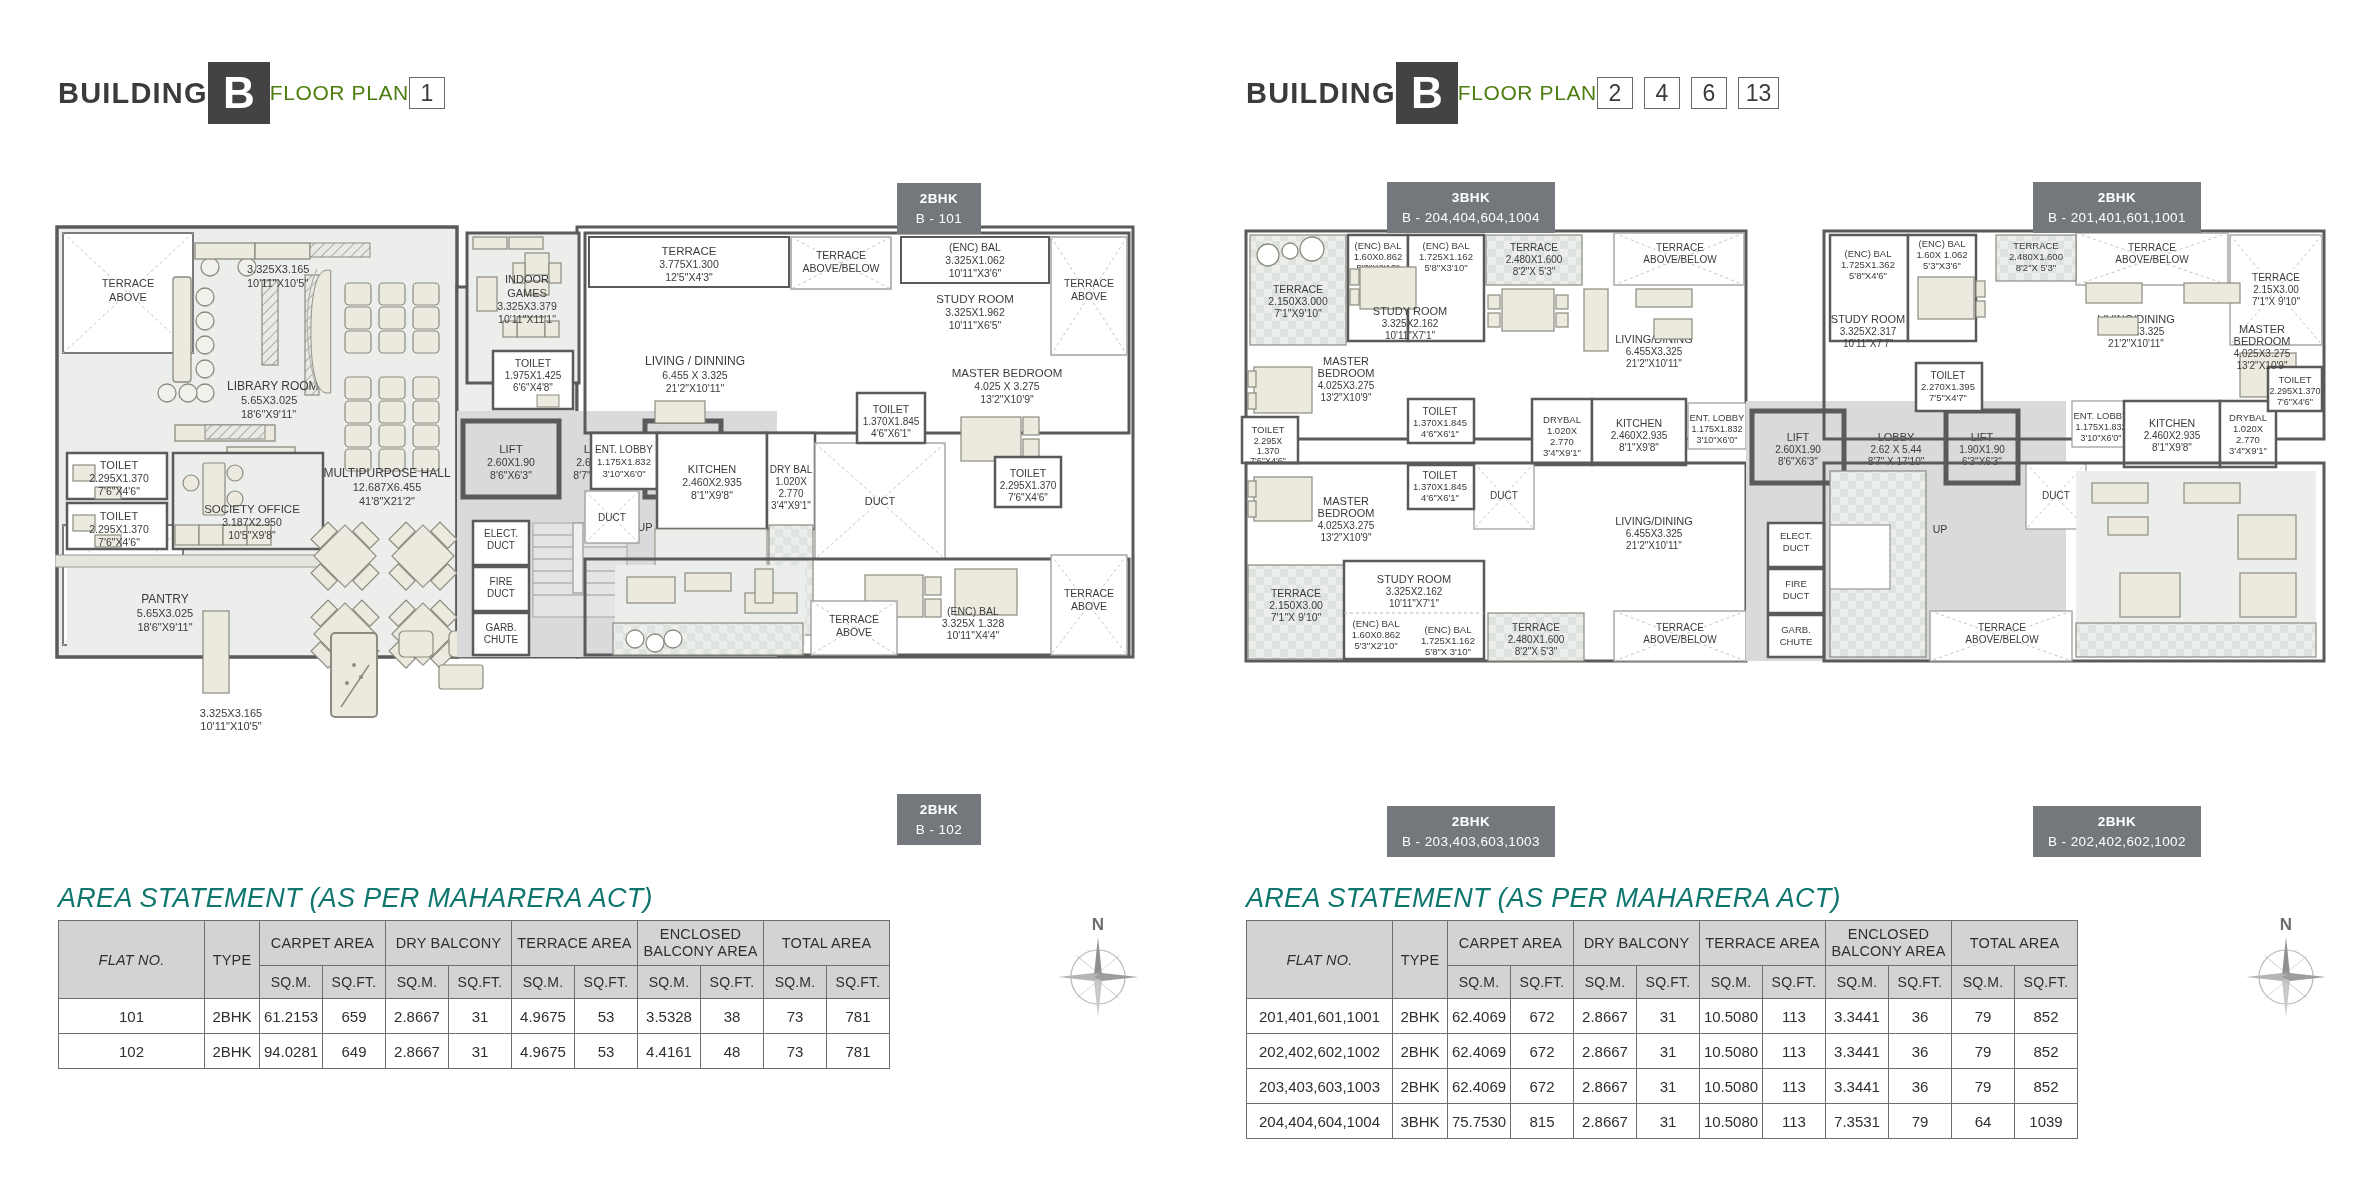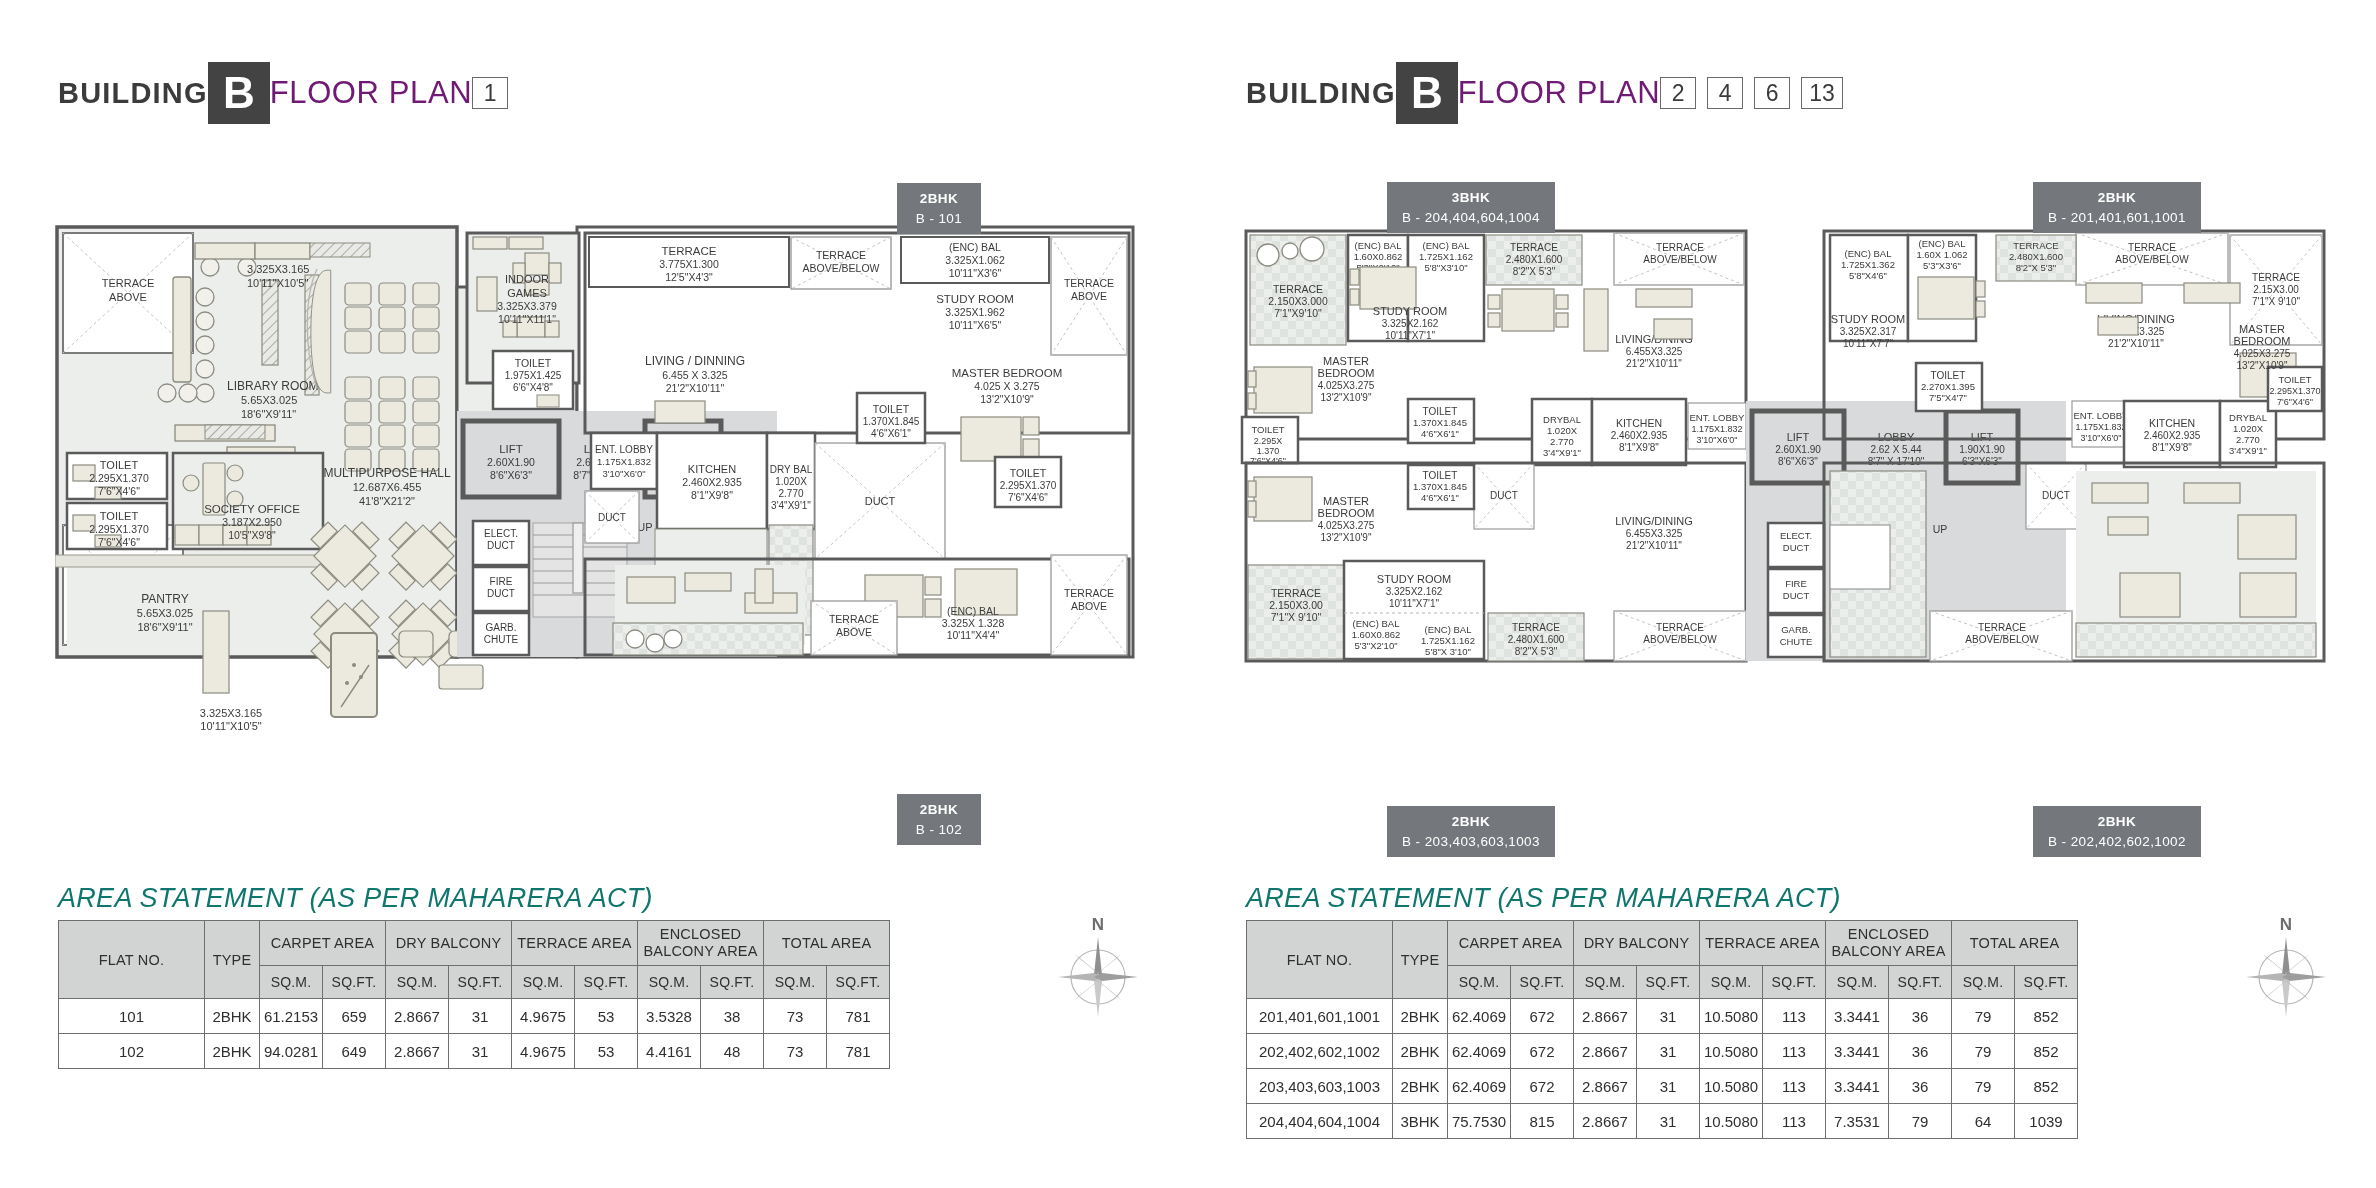--- a/index.html
+++ b/index.html
@@ -6,40 +6,40 @@
   body{width:2376px;height:1188px;font-family:"Liberation Sans",sans-serif;color:#3b3b3b;-webkit-font-smoothing:antialiased;}
   .page{position:relative;width:2376px;height:1188px;overflow:hidden;}
   .panel{position:absolute;top:0;height:1188px;width:1188px;}
   .panel-left{left:0;}
   .panel-right{left:1188px;}
 
   
   .hdr{position:absolute;display:flex;align-items:center;}
   .hdr-building{font-size:29px;font-weight:bold;letter-spacing:1.2px;color:#3b3b3b;}
   .hdr-badge{width:62px;height:62px;background:#434343;color:#fff;display:flex;align-items:center;justify-content:center;font-size:44px;font-weight:bold;line-height:1;}
-  .hdr-floorplan{font-size:31px;letter-spacing:.6px;color:#701a75;}
+  .hdr-floorplan{font-size:21px;letter-spacing:.6px;color:#4d7c0f;}
   .fp-nums{display:flex;gap:11px;}
   .fp-num{min-width:20px;height:30px;padding:0 7px;border:1.6px solid #6a6a6a;display:flex;align-items:center;justify-content:center;font-size:23px;color:#3b3b3b;}
 
   
   .plan{position:absolute;}
   .plan svg{display:block;}
 
   
   .utag{position:absolute;background:#74787c;color:#fff;text-align:center;font-size:13.5px;line-height:1.45;padding:6px 13px;letter-spacing:.4px;box-sizing:border-box;}
   .utag b{font-weight:bold;display:block;}
 
   
   .as-title{position:absolute;font-size:27px;letter-spacing:.3px;color:#0f766e;white-space:nowrap;font-style:italic;}
   table.as{position:absolute;border-collapse:collapse;font-size:14.5px;color:#2f2f2f;background:#fff;}
   table.as th,table.as td{border:1.3px solid #6f6f6f;text-align:center;padding:0;}
   table.as thead th{background:#d2d4d4;font-weight:normal;letter-spacing:.2px;}
   table.as .grp{height:44px;font-size:14.5px;line-height:1.15;}
   table.as .unit{height:32px;font-size:14px;}
-  table.as .rowspan2{height:76px;}
+  table.as .rowspan2{height:76px;font-style:italic;}
   table.as tbody td{height:34px;background:#fff;font-size:15px;}
   table.as .c-flat{width:145px;}
   table.as .c-type{width:54px;}
   table.as .c-v{width:62px;}
   .as-right .c-flat{width:195px;}
   .as-right .c-v{width:60px;}
 
   
   .compass{position:absolute;width:86px;height:104px;}
   .compass .n{position:absolute;top:0;left:50%;transform:translateX(-50%);font-size:17px;font-weight:bold;color:#6e6e6e;}

